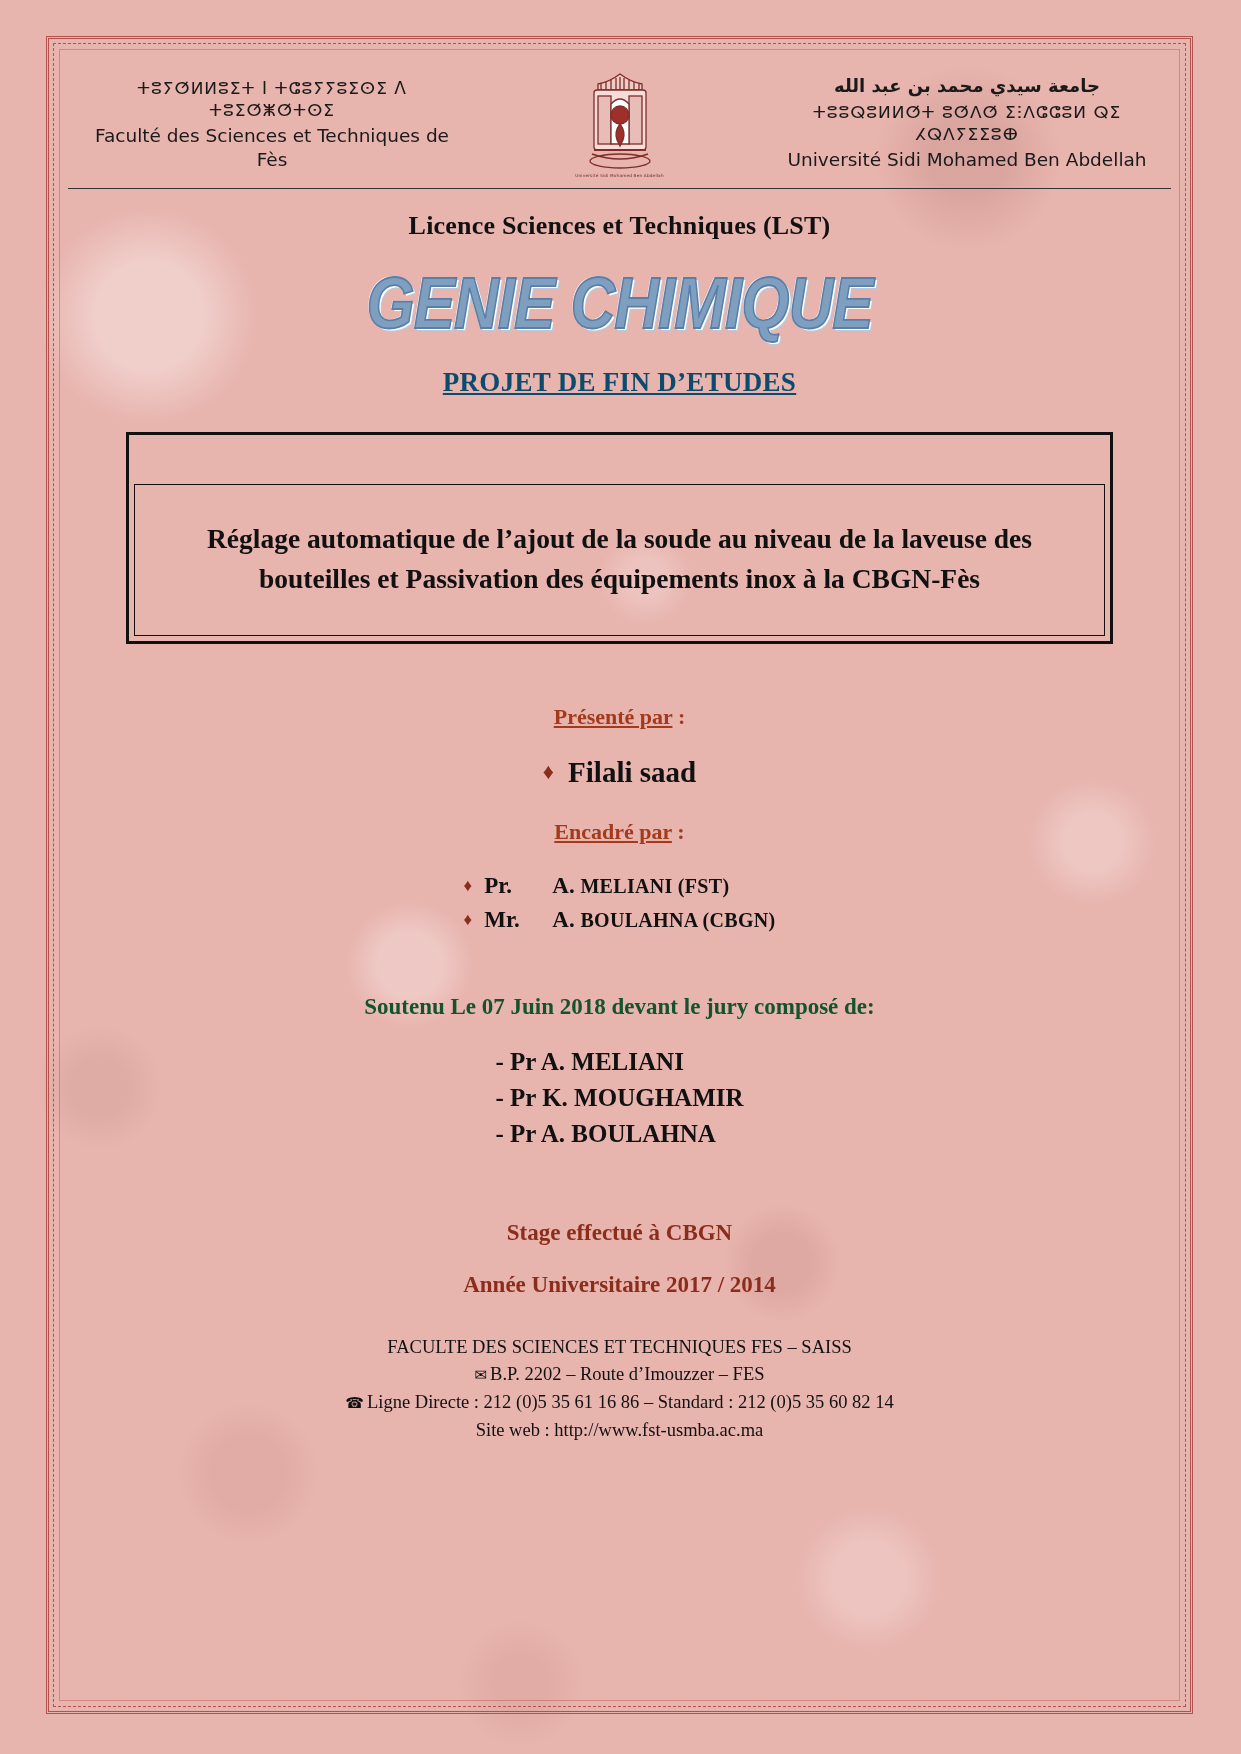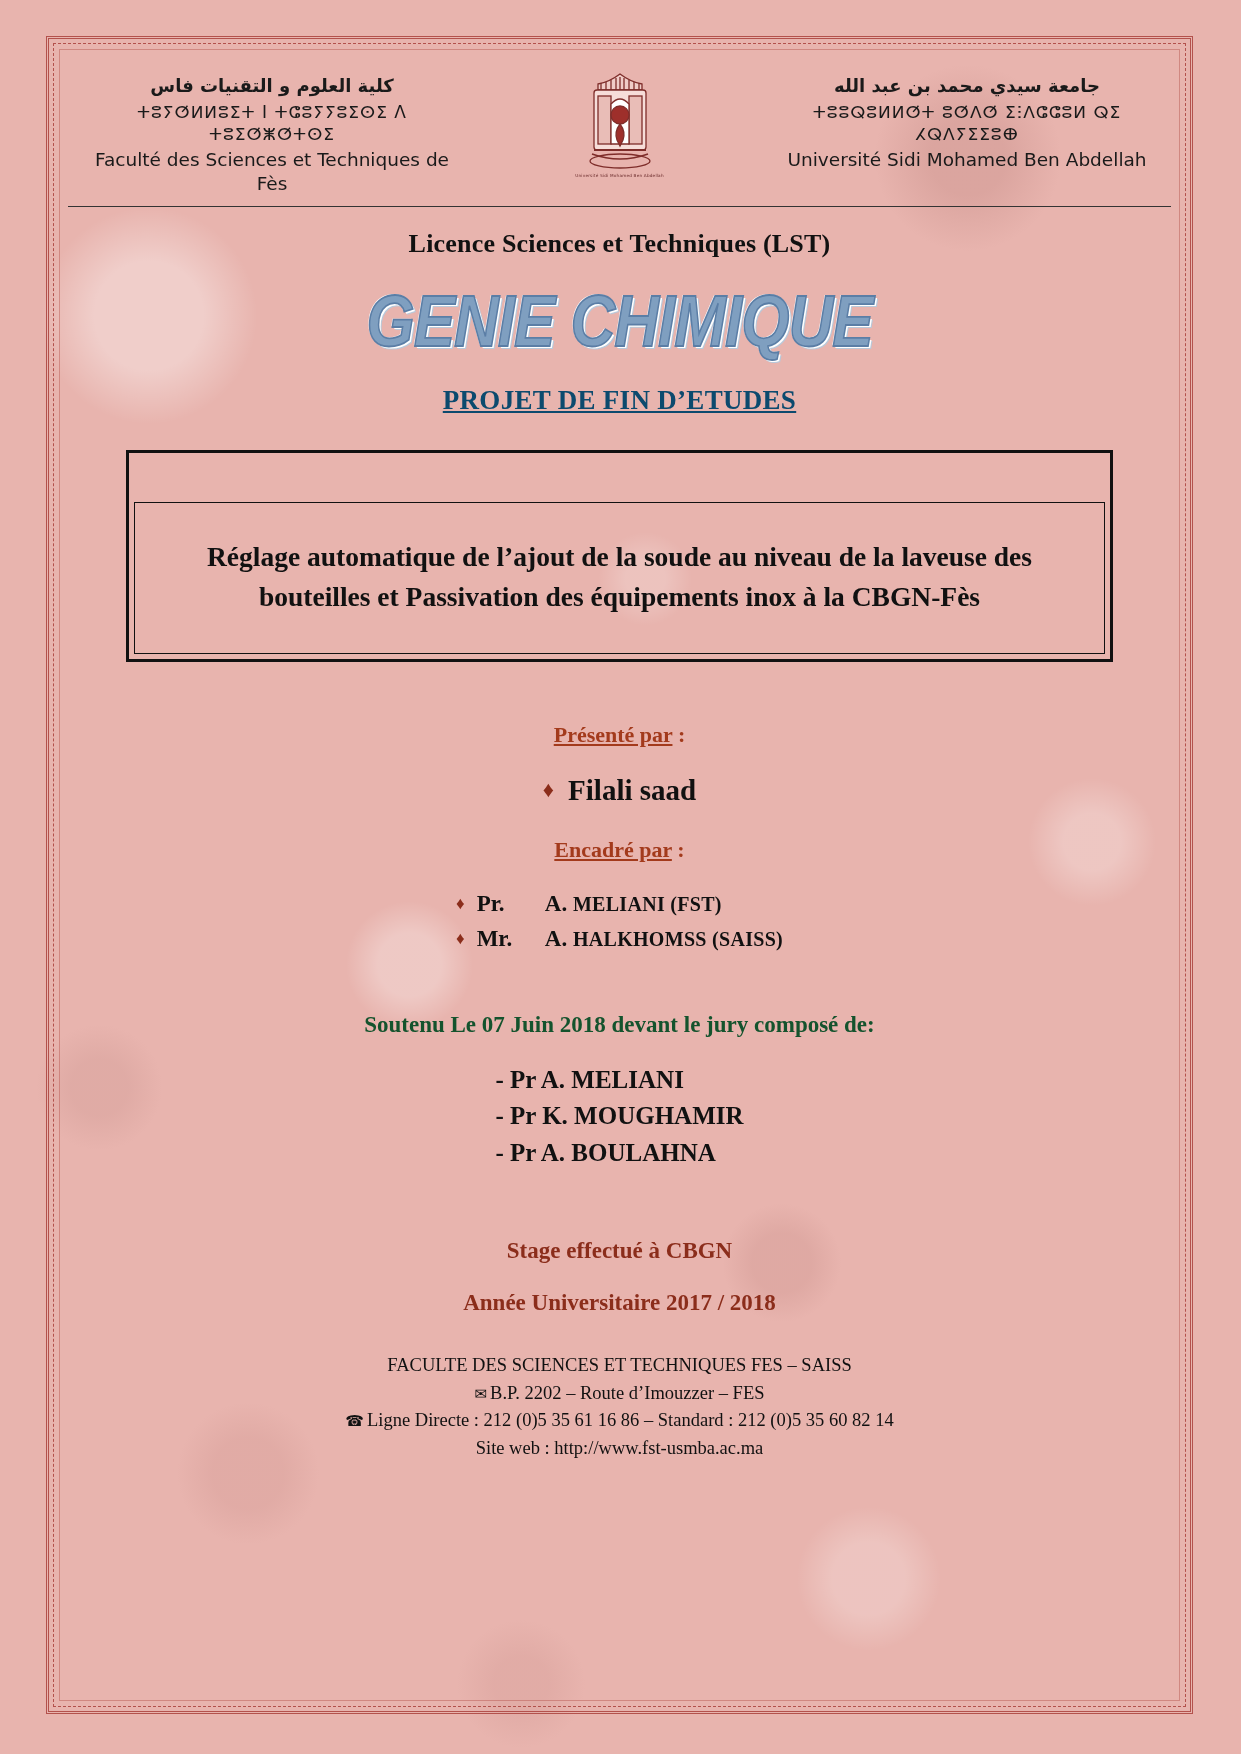--- a/index.html
+++ b/index.html
@@ -257,21 +257,20 @@
 <div class="paper-texture"></div>
 
 <div class="frame-outer"></div>
 
 <div class="content">
 
   
   <div class="header">
 
     <div class="header-block hb-left">
-      <div class="hb-ar">كلية العلوم و التقنيات فاس</div>
       <div class="hb-tif">ⵜⵓⵢⵚⵍⵍⵓⵉⵜ Ⅰ ⵜⵛⵓⵢⵢⵓⵉⵙⵉ Ʌ ⵜⵓⵉⵚⵥⵚⵜⵙⵉ</div>
       <div class="hb-fr">Faculté des Sciences et Techniques de Fès</div>
     </div>
 
     <div class="logo-wrap">
       <svg width="104" height="104" viewBox="0 0 104 104">
         <g fill="none" stroke="#7e2d2a" stroke-width="1.3">
           <path d="M52 6 C44 12 36 15 30 16 L30 22 L74 22 L74 16 C68 15 60 12 52 6 Z" fill="#f0ccc7"></path>
           <path d="M33 22 L33 15 M38 22 L38 14 M43 22 L43 12 M48 22 L48 10 M52 22 L52 9 M56 22 L56 10 M61 22 L61 12 M66 22 L66 14 M71 22 L71 15"></path>
           <rect x="26" y="22" width="52" height="60" rx="3" fill="#f6ddd9"></rect>
@@ -322,35 +321,35 @@
   
   <div class="label-encadre">
     <u>Encadré par</u><span> :</span>
   </div>
 
   <div class="supervisors">
     <div class="sup-row">
       <span class="dia">♦</span><span class="sup-title">Pr.</span><span class="sup-name"><span class="cap">A.</span><span> MELIANI  (FST)</span></span>
     </div>
     <div class="sup-row">
-      <span class="dia">♦</span><span class="sup-title">Mr.</span><span class="sup-name"><span class="cap">A.</span><span> HALKHOMSS  (SAISS)</span></span>
+      <span class="dia">♦</span><span class="sup-title">Mr.</span><span class="sup-name"><span class="cap">A.</span><span> BOULAHNA  (CBGN)</span></span>
     </div>
   </div>
 
   
   <div class="jury-line">Soutenu Le 07 Juin 2018  devant le jury composé de:</div>
 
   <div class="jury-list">
     <div class="jury-item">- Pr   A. MELIANI</div>
     <div class="jury-item">- Pr   K. MOUGHAMIR</div>
     <div class="jury-item">- Pr   A. BOULAHNA</div>
   </div>
 
   <div class="stage">Stage effectué à CBGN</div>
-  <div class="annee">Année Universitaire  2017 / 2018</div>
+  <div class="annee">Année Universitaire  2017 / 2014</div>
 
   
   <div class="footer">
     <div>FACULTE DES SCIENCES ET TECHNIQUES FES – SAISS</div>
     <div>
       <span class="glyph">✉</span><span>B.P. 2202 – Route d’Imouzzer – FES</span>
     </div>
     <div>
       <span class="glyph">☎</span><span>Ligne Directe : 212 (0)5 35 61 16 86 – Standard : 212 (0)5 35 60 82 14</span>
     </div>

